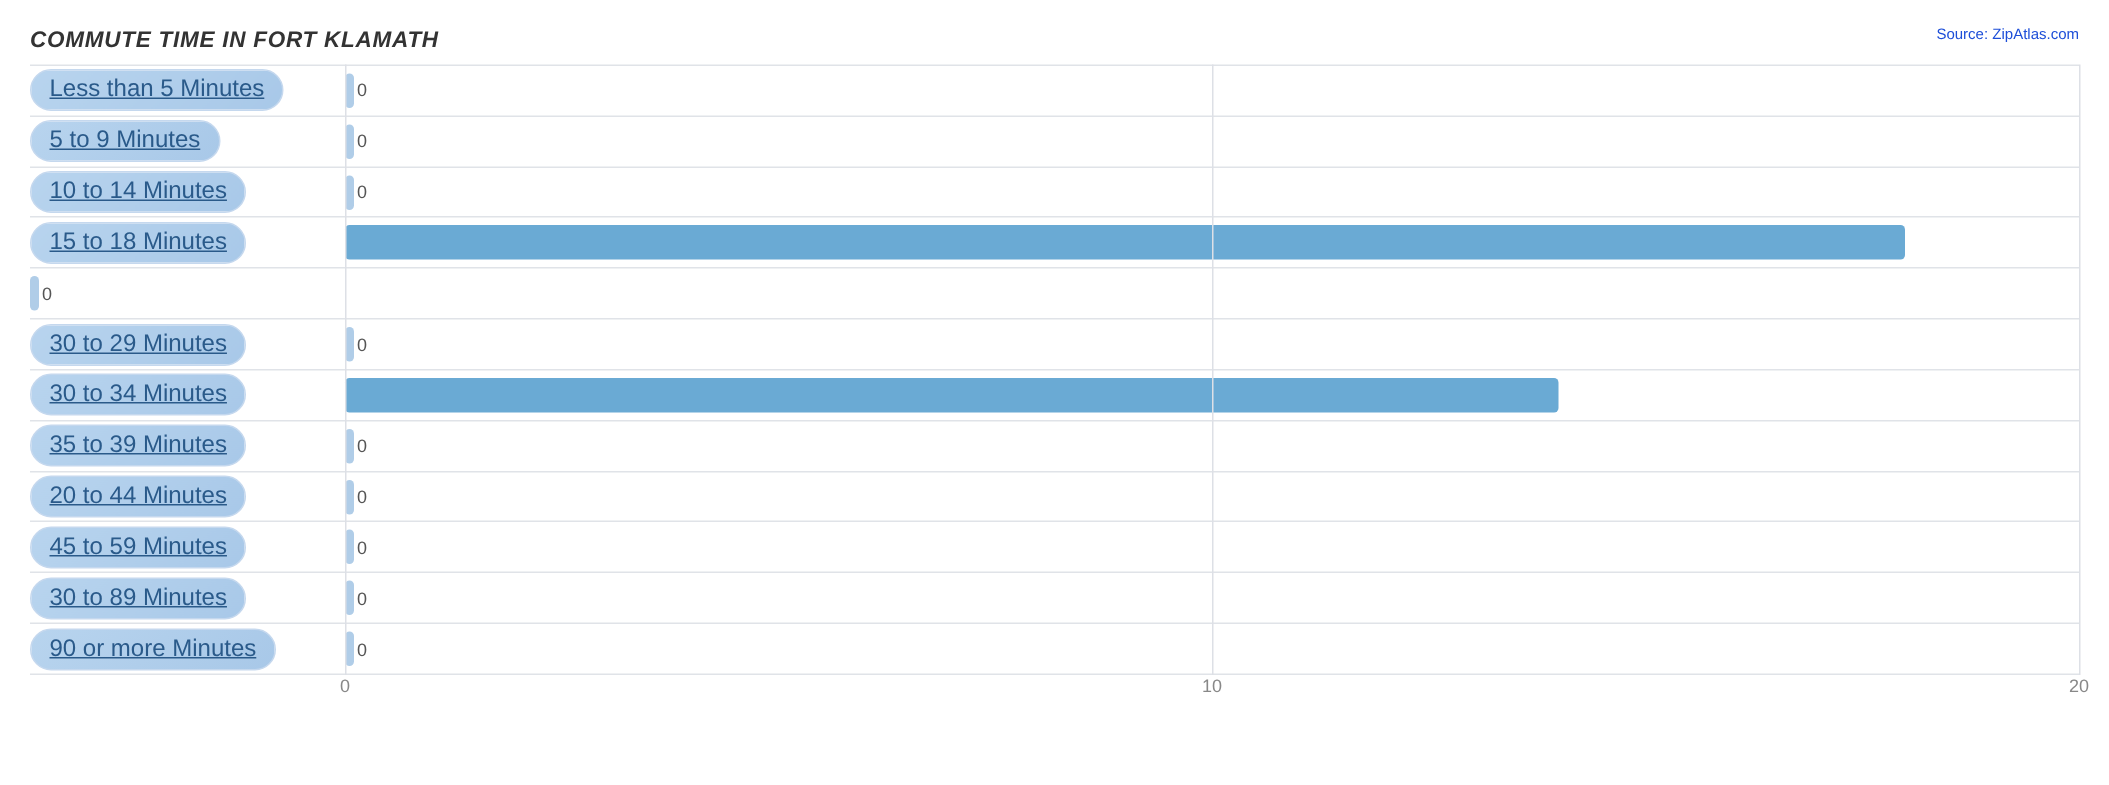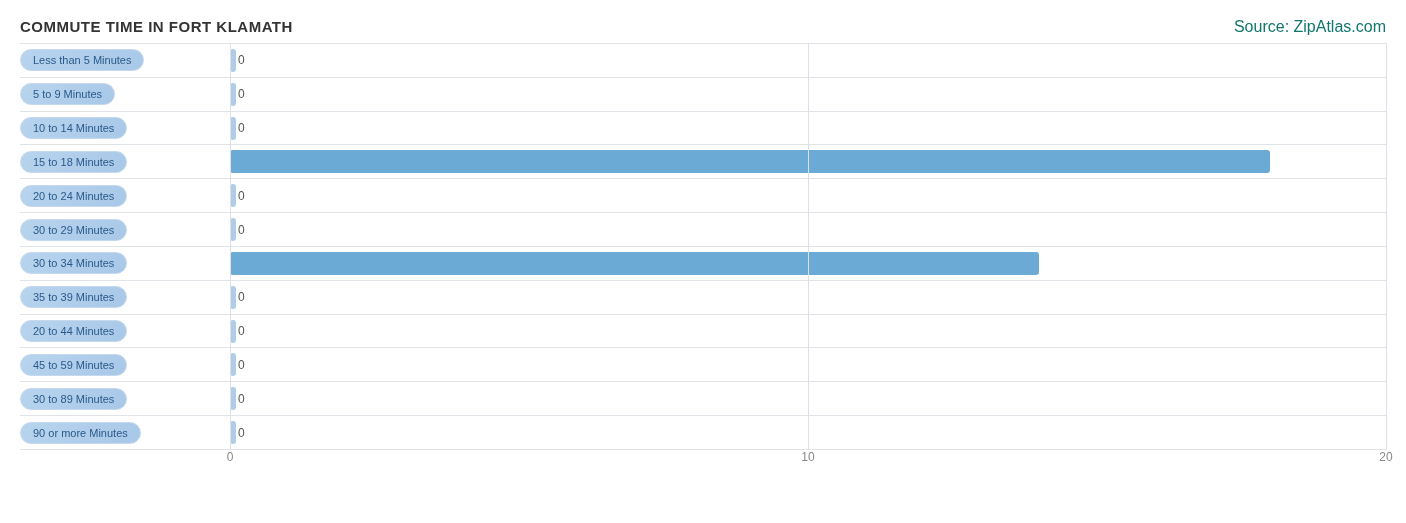--- a/index.html
+++ b/index.html
@@ -16,27 +16,28 @@
       padding: 18px 20px 40px 20px;
       position: relative;
     }
     .chart-title {
       font-size: 15px;
       font-weight: bold;
       color: #333;
       letter-spacing: 0.5px;
       text-transform: uppercase;
       margin-bottom: 8px;
+      font-style: italic;
     }
     .source-label {
       position: absolute;
       top: 18px;
       right: 20px;
-      font-size: 16px;
-      color: #0f766e;
+      font-size: 10px;
+      color: #1d4ed8;
     }
     .chart-area {
       position: relative;
       width: 100%;
       height: calc(100% - 30px);
     }
     .bars-section {
       position: absolute;
       top: 0;
       left: 0;
@@ -59,24 +60,25 @@
       width: 210px;
       flex-shrink: 0;
       display: flex;
       align-items: center;
       padding-right: 6px;
     }
     .bar-label {
       background: linear-gradient(135deg, #b8d4ee 0%, #a8c8e8 100%);
       border-radius: 20px;
       padding: 4px 12px;
-      font-size: 11px;
+      font-size: 16px;
       color: #2a5a8a;
       white-space: nowrap;
       border: 1px solid #c5d8ee;
+      text-decoration: underline;
     }
     .bar-track {
       flex: 1;
       height: 100%;
       position: relative;
       display: flex;
       align-items: center;
     }
     .bar-fill {
       height: 70%;
@@ -176,23 +178,20 @@
           <div class="bar-label-wrap">
             <div class="bar-label">15 to 18 Minutes</div>
           </div>
           <div class="bar-track">
             <div class="bar-fill active" style="width: 90%;">
               <span class="bar-value inside">18</span>
             </div>
           </div>
         </div>
         <div class="bar-row">
-          <div class="bar-label-wrap">
-            <div class="bar-label">20 to 24 Minutes</div>
-          </div>
           <div class="bar-track">
             <span class="bar-value" style="left: 4px;">0</span>
             <div class="bar-fill normal" style="width: 0%;"></div>
           </div>
         </div>
         <div class="bar-row">
           <div class="bar-label-wrap">
             <div class="bar-label">30 to 29 Minutes</div>
           </div>
           <div class="bar-track">

